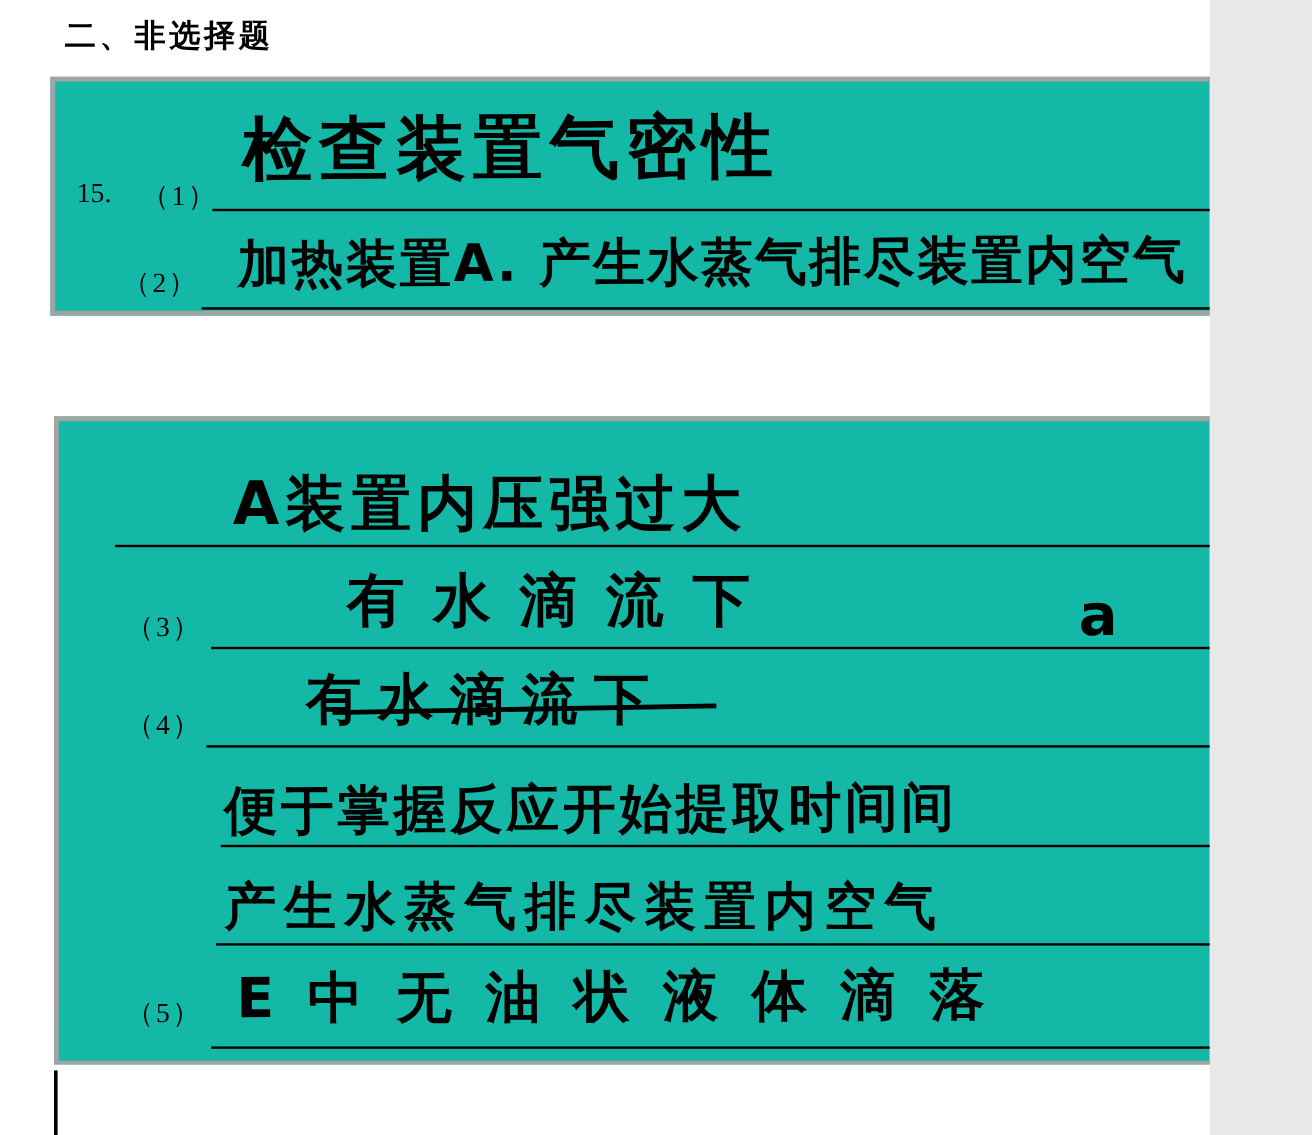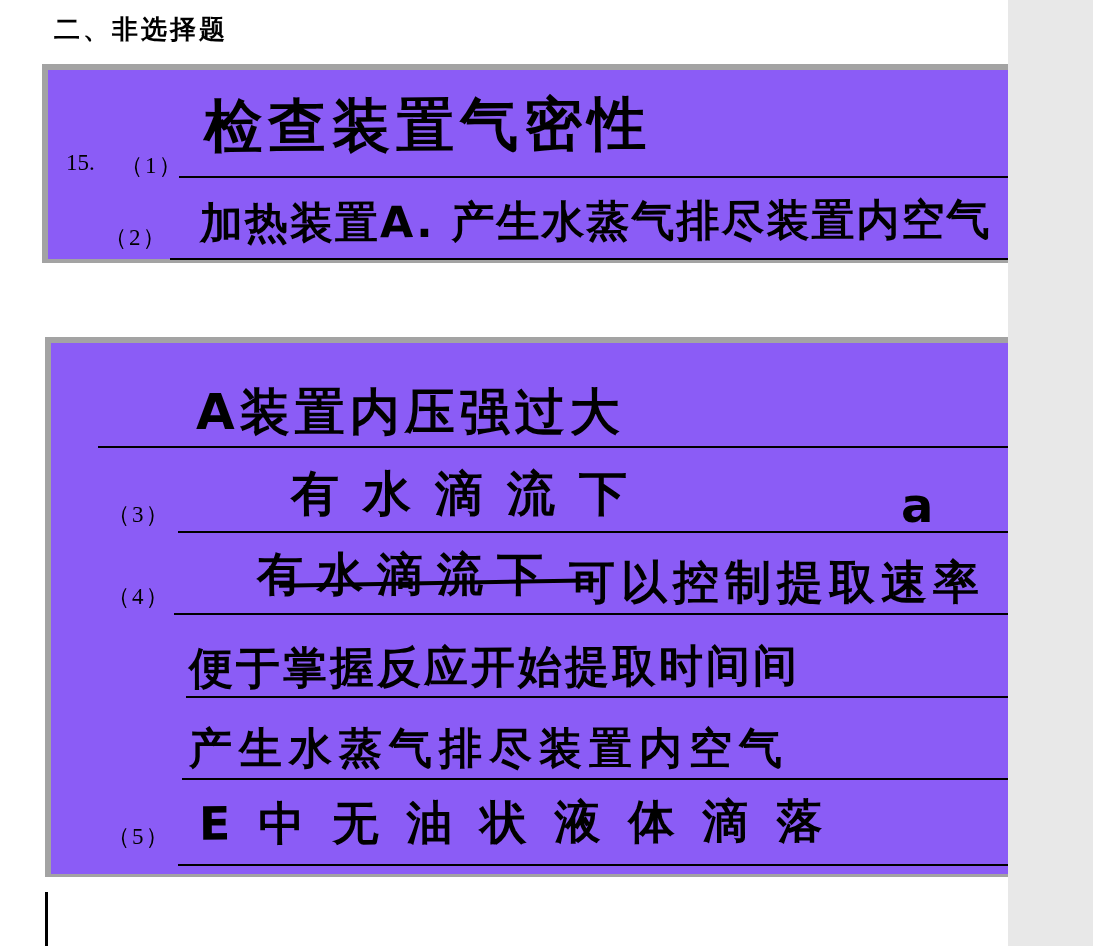--- a/index.html
+++ b/index.html
@@ -30,40 +30,40 @@
     position: absolute;
     background: #000;
     height: 2px;
   }
   .vline {
     position: absolute;
     background: #000;
   }
   .box {
     position: absolute;
-    border: 6px solid #a3a3a3;
+    border: 4px solid #a3a3a3;
     box-sizing: border-box;
-    background: #8b5cf6;
+    background: #14b8a6;
   }
   
   #section-title {
     left: 54px; top: 12px;
     font-size: 26px; font-weight: 700; letter-spacing: 3px;
   }
   
   #box1 { left: 42px; top: 64px; width: 983px; height: 199px; border-bottom-width: 4px; }
   #q-num   { left: 18px;  top: 80px;  font-size: 23px; }
   #p1-label{ left: 72px;  top: 80px;  font-size: 23px; letter-spacing: 2px; }
   #p1-line { left: 131px; top: 106px; width: 840px; }
   #p1-ans  { left: 156px; top: 26px;  font-size: 58px; letter-spacing: 6px; transform: rotate(-0.4deg); }
   #p2-label{ left: 56px;  top: 152px; font-size: 23px; letter-spacing: 2px; }
   #p2-line { left: 122px; top: 188px; width: 849px; }
   #p2-ans  { left: 152px; top: 130px; font-size: 43px; letter-spacing: 2px; transform: rotate(-0.3deg); }
   
-  #box2 { left: 45px; top: 337px; width: 983px; height: 540px; border-bottom-width: 3px; }
+  #box2 { left: 45px; top: 347px; width: 983px; height: 540px; border-bottom-width: 3px; }
   #l0-line { left: 47px;  top: 103px; width: 925px; }
   #l0-ans  { left: 145px; top: 44px;  font-size: 50px; letter-spacing: 5px; }
   #p3-label{ left: 56px;  top: 156px; font-size: 23px; letter-spacing: 2px; }
   #p3-line { left: 127px; top: 188px; width: 843px; }
   #p3-ans  { left: 240px; top: 126px; font-size: 48px; letter-spacing: 24px; }
   #p3-a    { left: 850px; top: 138px; font-size: 48px; font-weight: 700; }
   #p4-label{ left: 56px;  top: 238px; font-size: 23px; letter-spacing: 2px; }
   #p4-line { left: 123px; top: 270px; width: 847px; }
   #p4-struck { left: 206px; top: 208px; font-size: 46px; letter-spacing: 14px; }
   #p4-strike-line { left: 228px; top: 238px; width: 320px; height: 4px; transform: rotate(-1deg); }
@@ -107,21 +107,20 @@
     <div id="l0-line" class="blank-line"></div>
 
     <span id="p3-label" class="print">（3）</span>
     <span id="p3-ans" class="hand">有水滴流下</span>
     <span id="p3-a" class="hand">a</span>
     <div id="p3-line" class="blank-line"></div>
 
     <span id="p4-label" class="print">（4）</span>
     <span id="p4-struck" class="hand">有水滴流下</span>
     <div id="p4-strike-line" class="blank-line"></div>
-    <span id="p4-ans" class="hand">可以控制提取速率</span>
     <div id="p4-line" class="blank-line"></div>
 
     <span id="c1-ans" class="hand">便于掌握反应开始提取时间间</span>
     <div id="c1-line" class="blank-line"></div>
 
     <span id="c2-ans" class="hand">产生水蒸气排尽装置内空气</span>
     <div id="c2-line" class="blank-line"></div>
 
     <span id="p5-label" class="print">（5）</span>
     <span id="p5-ans" class="hand">E中无油状液体滴落</span>

